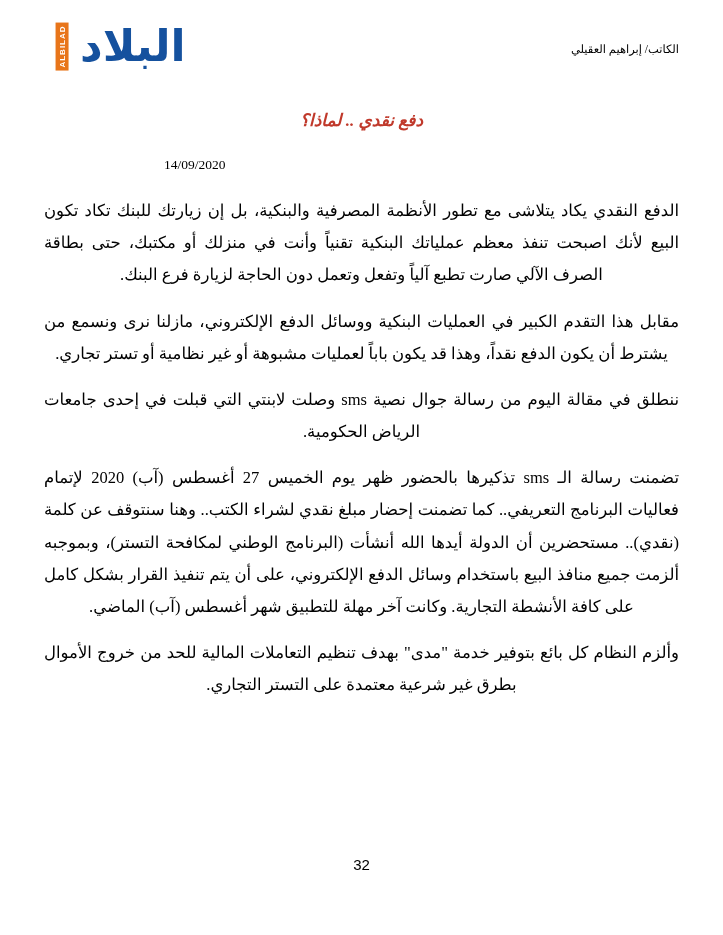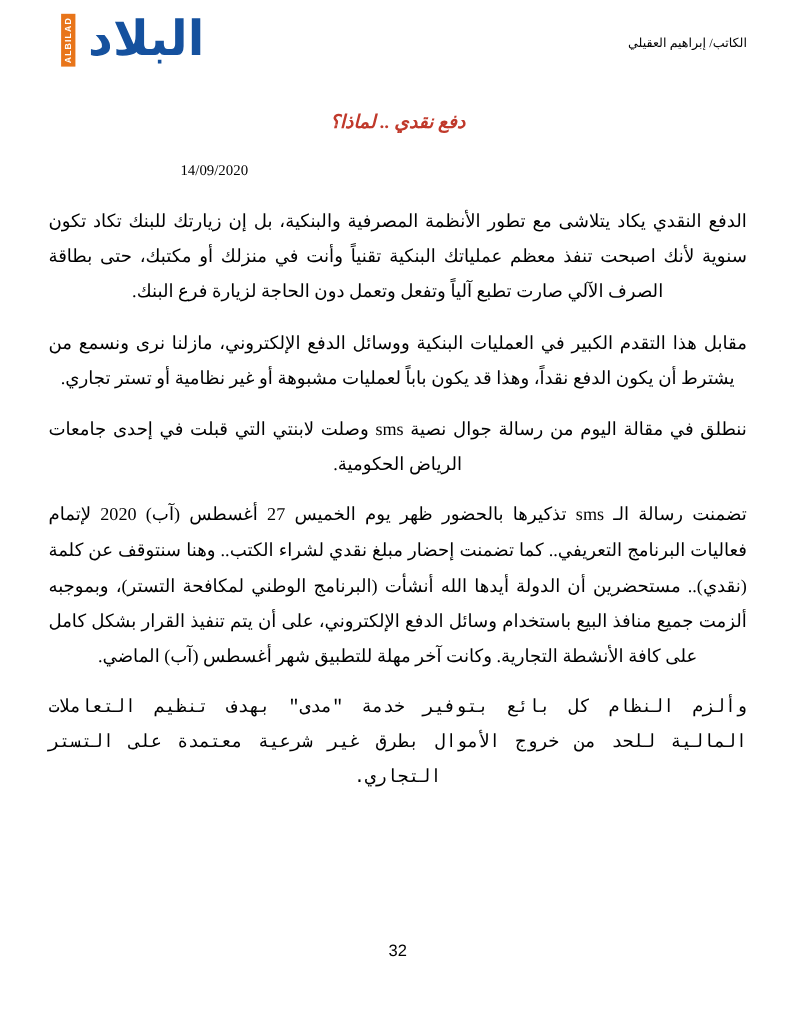--- a/index.html
+++ b/index.html
@@ -23,21 +23,21 @@
     padding: 0 44px;
   }
 
   
   .header {
     display: flex;
     flex-direction: row-reverse;
     align-items: flex-start;
     justify-content: space-between;
     height: 70px;
-    padding-top: 14px;
+    padding-top: 24px;
   }
   .logo-block {
     display: flex;
     align-items: center;
     direction: rtl;
     gap: 4px;
   }
   .logo-word {
     font-family: "DejaVu Sans", sans-serif;
     font-weight: bold;
@@ -98,21 +98,20 @@
     text-align-last: center;
     font-size: 16.5px;
     line-height: 1.95;
     margin-top: 22px;
   }
   .body-text p {
     margin: 0 0 14px 0;
   }
   .body-text p:last-child {
     margin-bottom: 0;
-    font-family: Liberation Mono, monospace;
   }
 
   
   .page-number {
     position: absolute;
     bottom: 62px;
     left: 0;
     right: 0;
     text-align: center;
     font-family: "Liberation Sans", sans-serif;
@@ -135,21 +134,21 @@
 
     <div class="byline">الكاتب/ إبراهيم العقيلي</div>
 
   </div>
 
   <h1 class="article-title">دفع نقدي .. لماذا؟</h1>
 
   <div class="article-date">14/09/2020</div>
 
   <div class="body-text">
-    <p>الدفع النقدي يكاد يتلاشى مع تطور الأنظمة المصرفية والبنكية، بل إن زيارتك للبنك تكاد تكون سنوية لأنك اصبحت تنفذ معظم عملياتك البنكية تقنياً وأنت في منزلك أو مكتبك، حتى بطاقة الصرف الآلي صارت تطبع آلياً وتفعل وتعمل دون الحاجة لزيارة فرع البنك.</p>
+    <p>الدفع النقدي يكاد يتلاشى مع تطور الأنظمة المصرفية والبنكية، بل إن زيارتك للبنك تكاد تكون البيع لأنك اصبحت تنفذ معظم عملياتك البنكية تقنياً وأنت في منزلك أو مكتبك، حتى بطاقة الصرف الآلي صارت تطبع آلياً وتفعل وتعمل دون الحاجة لزيارة فرع البنك.</p>
     <p>مقابل هذا التقدم الكبير في العمليات البنكية ووسائل الدفع الإلكتروني، مازلنا نرى ونسمع من يشترط أن يكون الدفع نقداً، وهذا قد يكون باباً لعمليات مشبوهة أو غير نظامية أو تستر تجاري.</p>
     <p>ننطلق في مقالة اليوم من رسالة جوال نصية sms وصلت لابنتي التي قبلت في إحدى جامعات الرياض الحكومية.</p>
     <p>تضمنت رسالة الـ sms تذكيرها بالحضور ظهر يوم الخميس 27 أغسطس (آب) 2020 لإتمام فعاليات البرنامج التعريفي.. كما تضمنت إحضار مبلغ نقدي لشراء الكتب.. وهنا سنتوقف عن كلمة (نقدي).. مستحضرين أن الدولة أيدها الله أنشأت (البرنامج الوطني لمكافحة التستر)، وبموجبه ألزمت جميع منافذ البيع باستخدام وسائل الدفع الإلكتروني، على أن يتم تنفيذ القرار بشكل كامل على كافة الأنشطة التجارية. وكانت آخر مهلة للتطبيق شهر أغسطس (آب) الماضي.</p>
     <p>وألزم النظام كل بائع بتوفير خدمة "مدى" بهدف تنظيم التعاملات المالية للحد من خروج الأموال بطرق غير شرعية معتمدة على التستر التجاري.</p>
   </div>
 
   <div class="page-number">32</div>
 
 </div>
 

